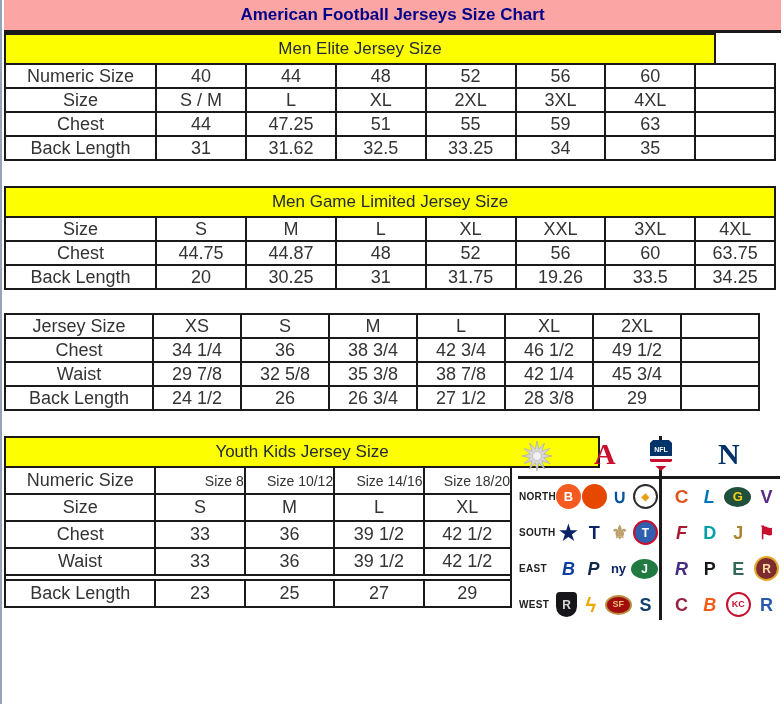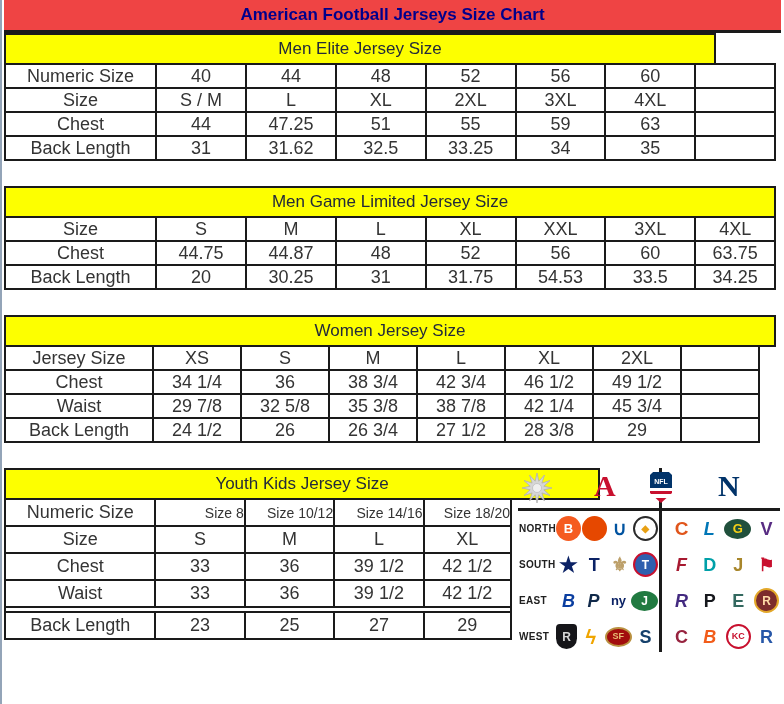--- a/index.html
+++ b/index.html
@@ -1,19 +1,19 @@
 <!DOCTYPE html>
 <html><head>
 <meta charset="utf-8">
 <style>
   html,body{margin:0;padding:0;background:#fff;}
   body{width:784px;height:704px;font-family:"Liberation Sans",sans-serif;overflow:hidden;}
   .page{position:relative;width:780px;height:704px;padding-left:2px;border-left:2px solid #93a4b8;box-sizing:border-box;}
 
-  .title-bar{width:777px;height:30px;line-height:30px;background:#ef4444;color:#00008b;
+  .title-bar{width:777px;height:30px;line-height:30px;background:#fca5a5;color:#00008b;
              font-weight:bold;font-size:17px;text-align:center;border-bottom:3px solid #1a1a1a;}
 
   .sect{margin-top:25px;}
   .sect.first{margin-top:0;}
   .band{box-sizing:border-box;height:32px;line-height:28px;background:#fdff00;color:#232a3a;
         font-size:17px;text-align:center;border:2px solid #1a1a1a;}
   .tbl{border-collapse:collapse;table-layout:fixed;margin-top:-2px;}
   .tbl td{border:2px solid #1a1a1a;height:22px;padding:0;text-align:center;font-size:18px;
           color:#343434;white-space:nowrap;overflow:hidden;}
   .tbl.youth td{height:25px;}
@@ -147,30 +147,29 @@
             <td>56</td>
             <td>60</td>
             <td>63.75</td>
           </tr>
           <tr>
             <td class="rowlabel">Back Length</td>
             <td>20</td>
             <td>30.25</td>
             <td>31</td>
             <td>31.75</td>
-            <td>54.53</td>
+            <td>19.26</td>
             <td>33.5</td>
             <td>34.25</td>
           </tr>
         </tbody>
       </table>
   </section>
 
   <section class="sect" style="width:772px">
-    <div class="band" style="width:772px">Women Jersey Size</div>
     <table class="tbl" style="width:659px">
         <colgroup>
           <col style="width: 148px;">
           <col style="width: 88px;">
           <col style="width: 88px;">
           <col style="width: 88px;">
           <col style="width: 88px;">
           <col style="width: 88px;">
           <col style="width: 88px;">
           <col style="width: 78px;">

